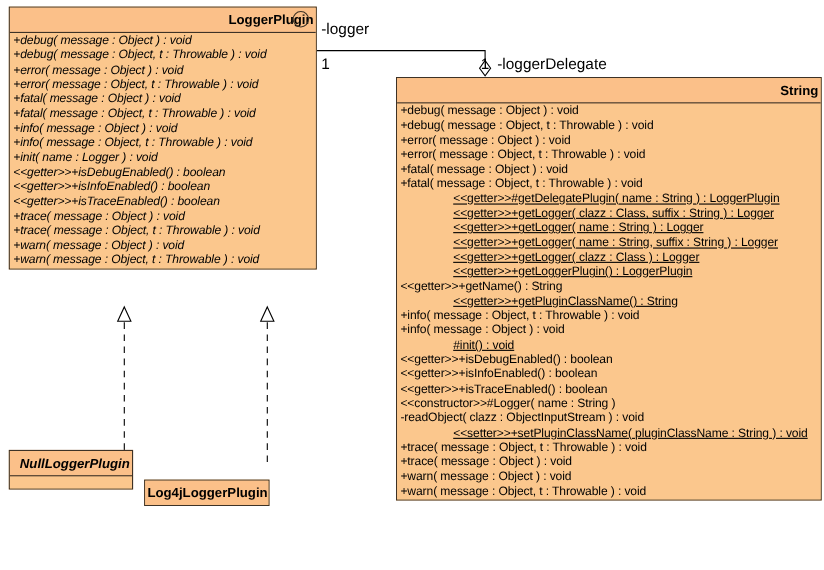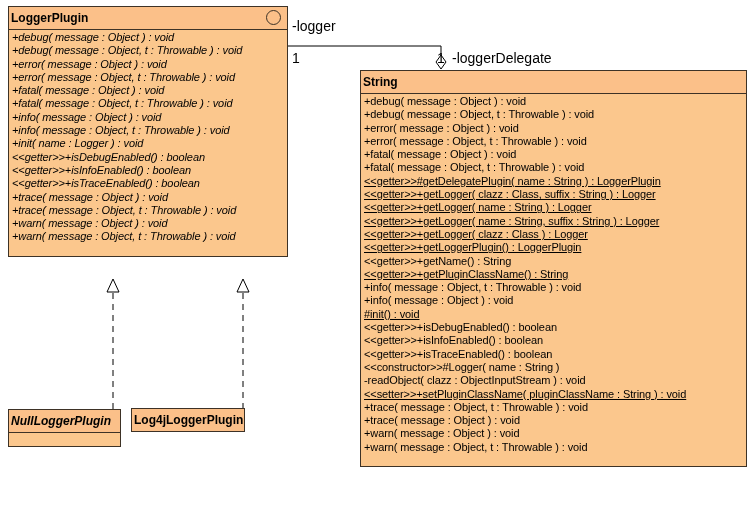--- a/index.html
+++ b/index.html
@@ -26,46 +26,46 @@
     position: absolute;
     box-sizing: border-box;
     border: 1px solid #3d3226;
     background: #fbc78d;
     z-index: 5;
   }
   .uml-header {
     box-sizing: border-box;
     background: #fbc089;
     border-bottom: 1px solid #3d3226;
-    text-align: left;
+    text-align: right;
     font-weight: bold;
     font-size: 12px;
     color: #000;
     line-height: 14px;
     padding: 4px 2px 4px 2px;
     position: relative;
   }
   .uml-body {
     box-sizing: border-box;
-    padding: 1px 0 12px 0;
+    padding: 1px 0 0 0;
     background: #fbc78d;
   }
   .uml-body.empty-compartment {
     height: 11px;
   }
   .member {
     font-size: 11px;
     line-height: 13.3px;
     color: #000;
     white-space: nowrap;
     padding-left: 3px;
     letter-spacing: -0.1px;
   }
   .member.italic { font-style: italic; }
-  .member.static { text-decoration: underline; }
+  .member.static { text-decoration: underline; margin-left: 48px; }
 
   
   .iface-circle {
     position: absolute;
     right: 6px;
     top: 3px;
     width: 13px;
     height: 13px;
     border: 1px solid #3d3226;
     border-radius: 50%;
@@ -76,21 +76,21 @@
   #box-loggerplugin {
     left: 8px;  top: 6px;  width: 280px;
   }
   #box-logger {
     left: 360px; top: 70px; width: 387px;
   }
   #box-nulllogger {
     left: 8px;  top: 409px; width: 113px; font-style: italic;
   }
   #box-log4jlogger {
-    left: 131px; top: 408px; width: 114px;
+    left: 131px; top: 436px; width: 114px;
   }
 
   
   .edge-label {
     position: absolute;
     font-size: 14px;
     color: #000;
     white-space: nowrap;
     z-index: 7;
   }

